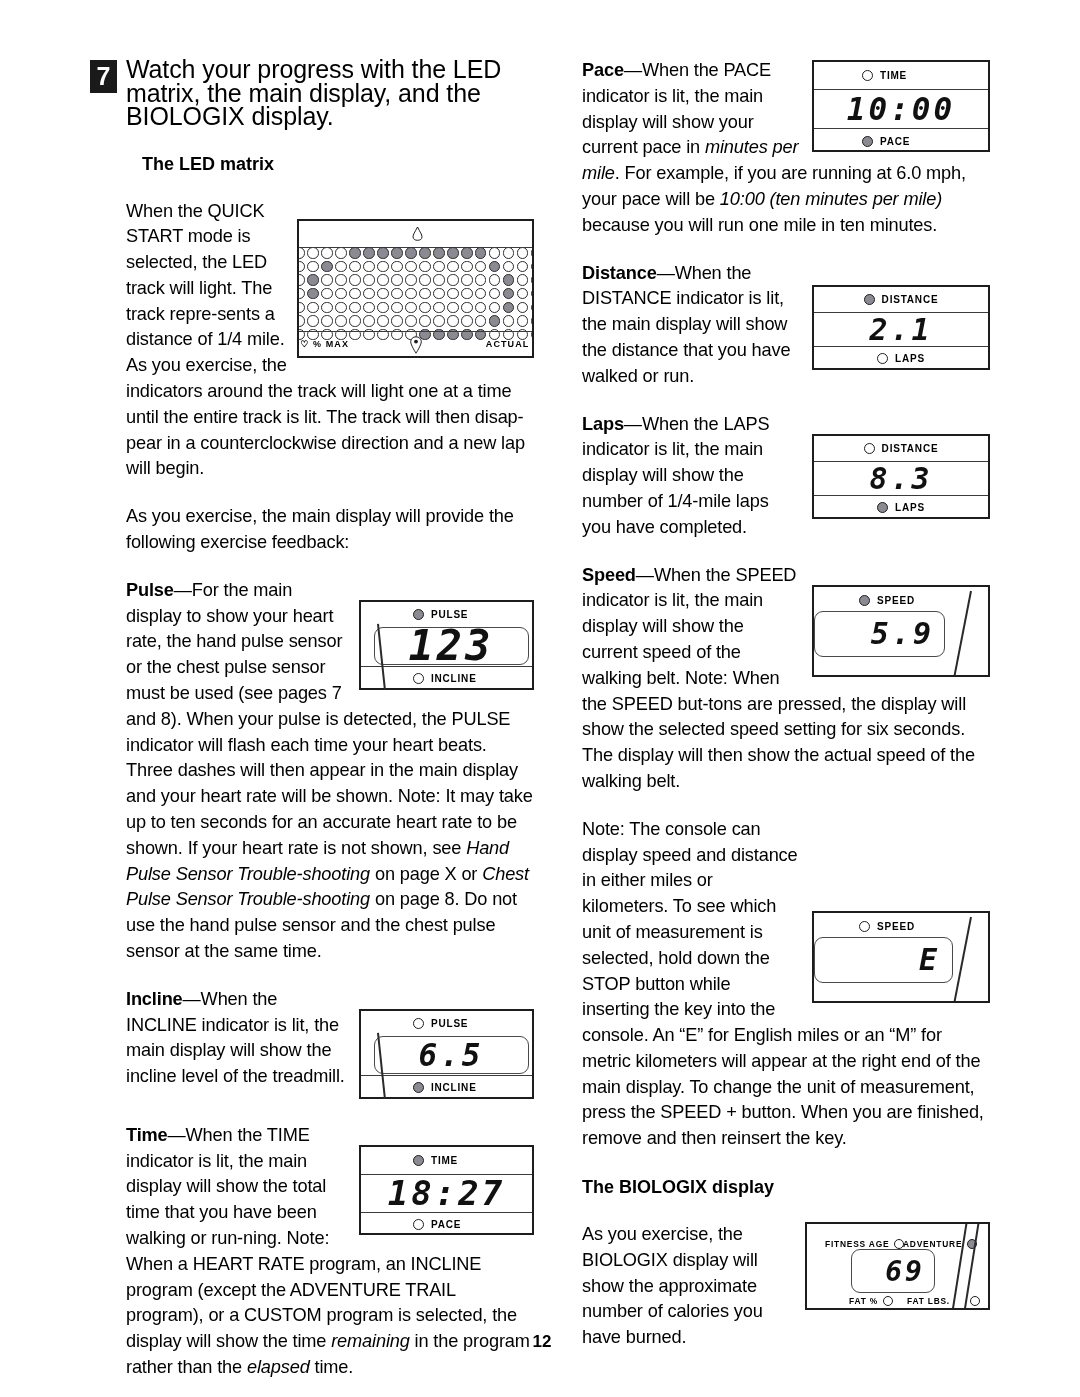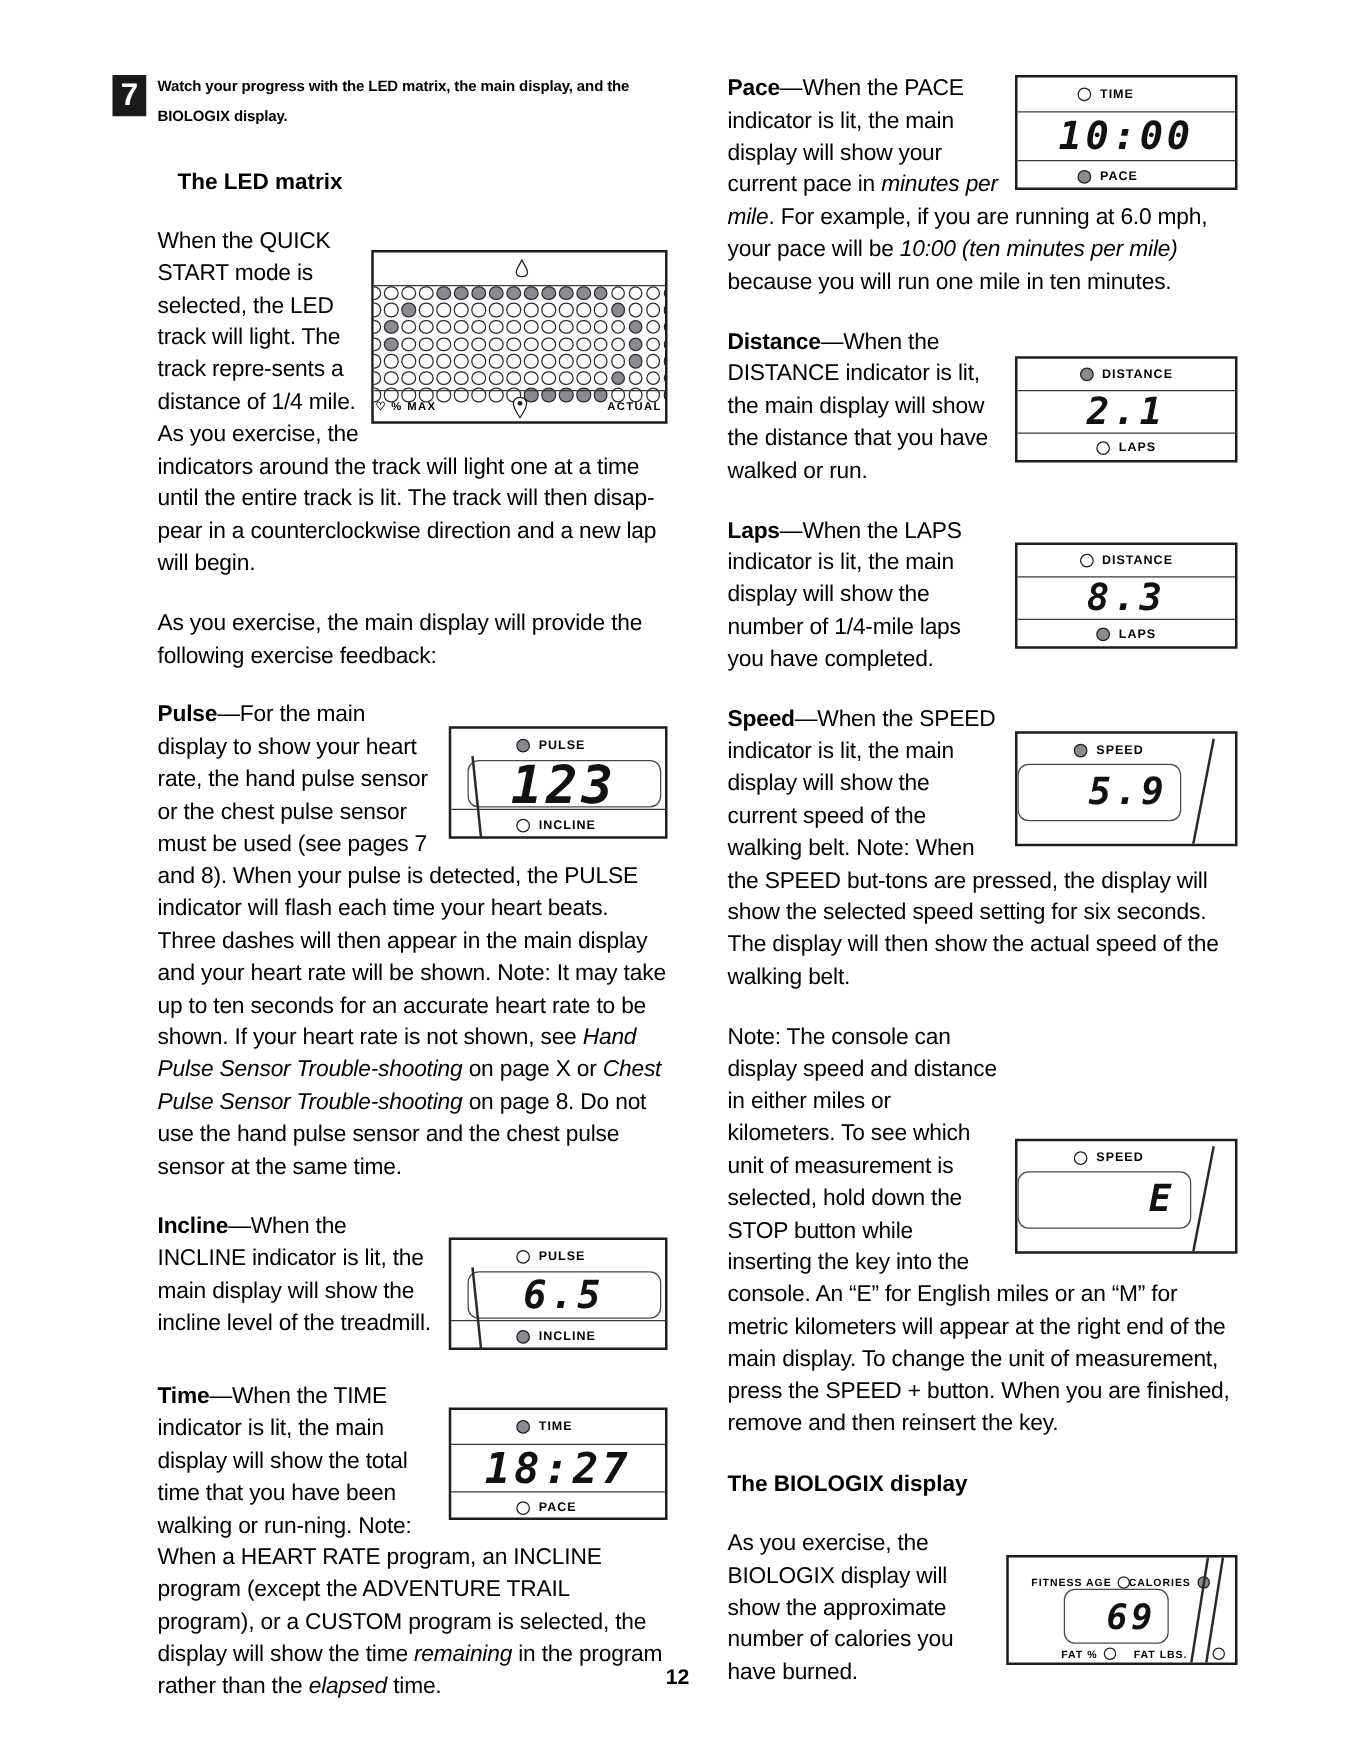--- a/index.html
+++ b/index.html
@@ -46,22 +46,22 @@
     height: 33px;
     background: #1a1a1a;
     color: #ffffff;
     font-size: 25px;
     font-weight: bold;
     line-height: 33px;
     text-align: center;
     font-family: "Liberation Sans", sans-serif;
   }
   .step-title {
-    font-size: 12px;
-    font-weight: bold;
+    font-size: 25px;
+    font-weight: normal;
     line-height: 23.5px;
     letter-spacing: -0.1px;
   }
 
   
   .subhead {
     font-size: 18px;
     font-weight: bold;
     line-height: 26px;
     margin: 22px 0 0 16px;
@@ -633,28 +633,28 @@
           <div class="diag" style="right:16px;top:4px;height:86px;transform:rotate(11deg);"></div>
         </div>
       </div>
       <p class="body">Note: The console can display speed and distance in either miles or kilometers. To see which unit of measurement is selected, hold down the STOP button while inserting the key into the console. An “E” for English miles or an “M” for metric kilometers will appear at the right end of the main display. To change the unit of measurement, press the SPEED + button. When you are finished, remove and then reinsert the key.</p>
       <div class="clearer"></div>
     </div>
 
     <div class="subhead" style="margin-left:0;">The BIOLOGIX display</div>
 
     <div class="wrap-row">
-      <div class="wrap-fig" style="margin-top:22px;">
+      <div class="wrap-fig" style="">
         <div class="bio-panel">
           <div class="bio-lbl-row" style="left:18px;top:15px;">
             <span class="lbl-txt" style="font-size:8.4px;">FITNESS AGE</span>
             <span class="bio-led"></span>
           </div>
           <div class="bio-lbl-row" style="left:96px;top:15px;">
-            <span class="lbl-txt" style="font-size:8.4px;">CALORIES</span>
+            <span class="lbl-txt" style="font-size:8.4px;">ADVENTURE</span>
             <span class="bio-led on"></span>
           </div>
           <div class="bio-lcd">
             <span class="digits" style="font-size:28px;">69</span>
           </div>
           <div class="bio-lbl-row" style="left:42px;top:72px;">
             <span class="lbl-txt" style="font-size:8.4px;">FAT %</span>
             <span class="bio-led"></span>
           </div>
           <div class="bio-lbl-row" style="left:100px;top:72px;gap:20px;">

